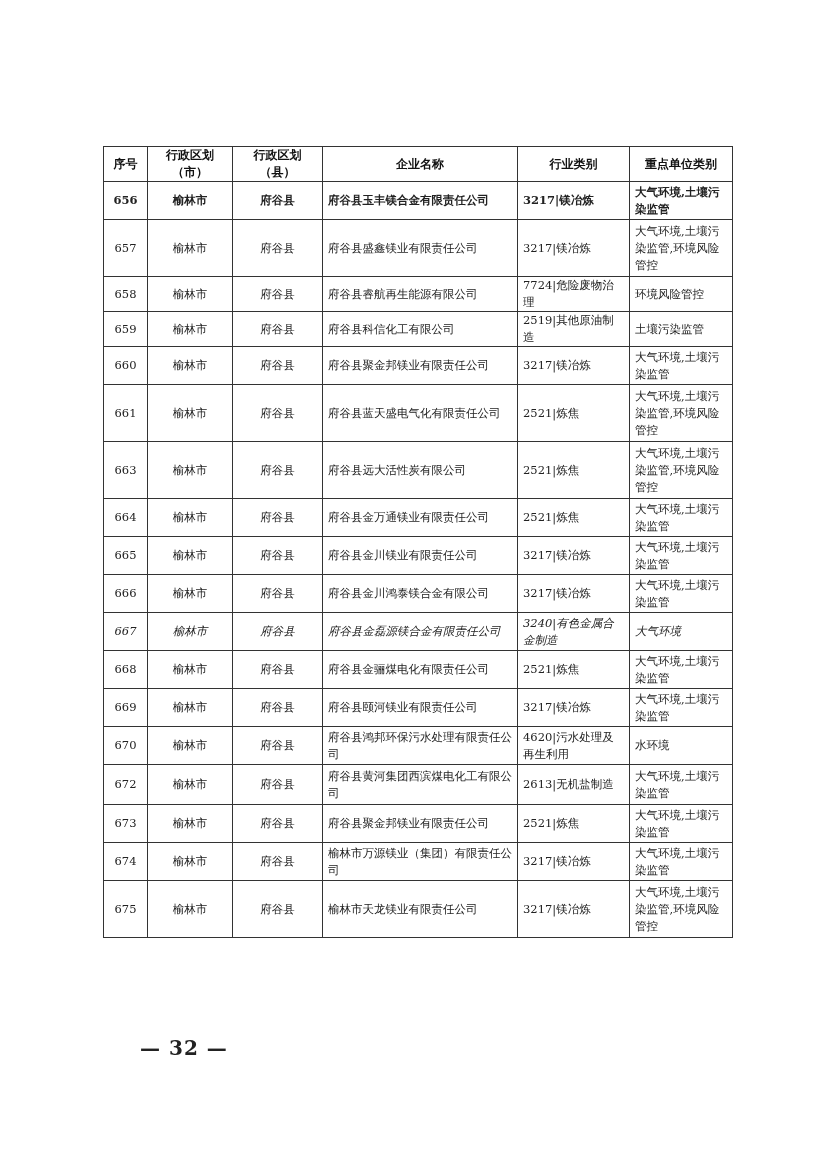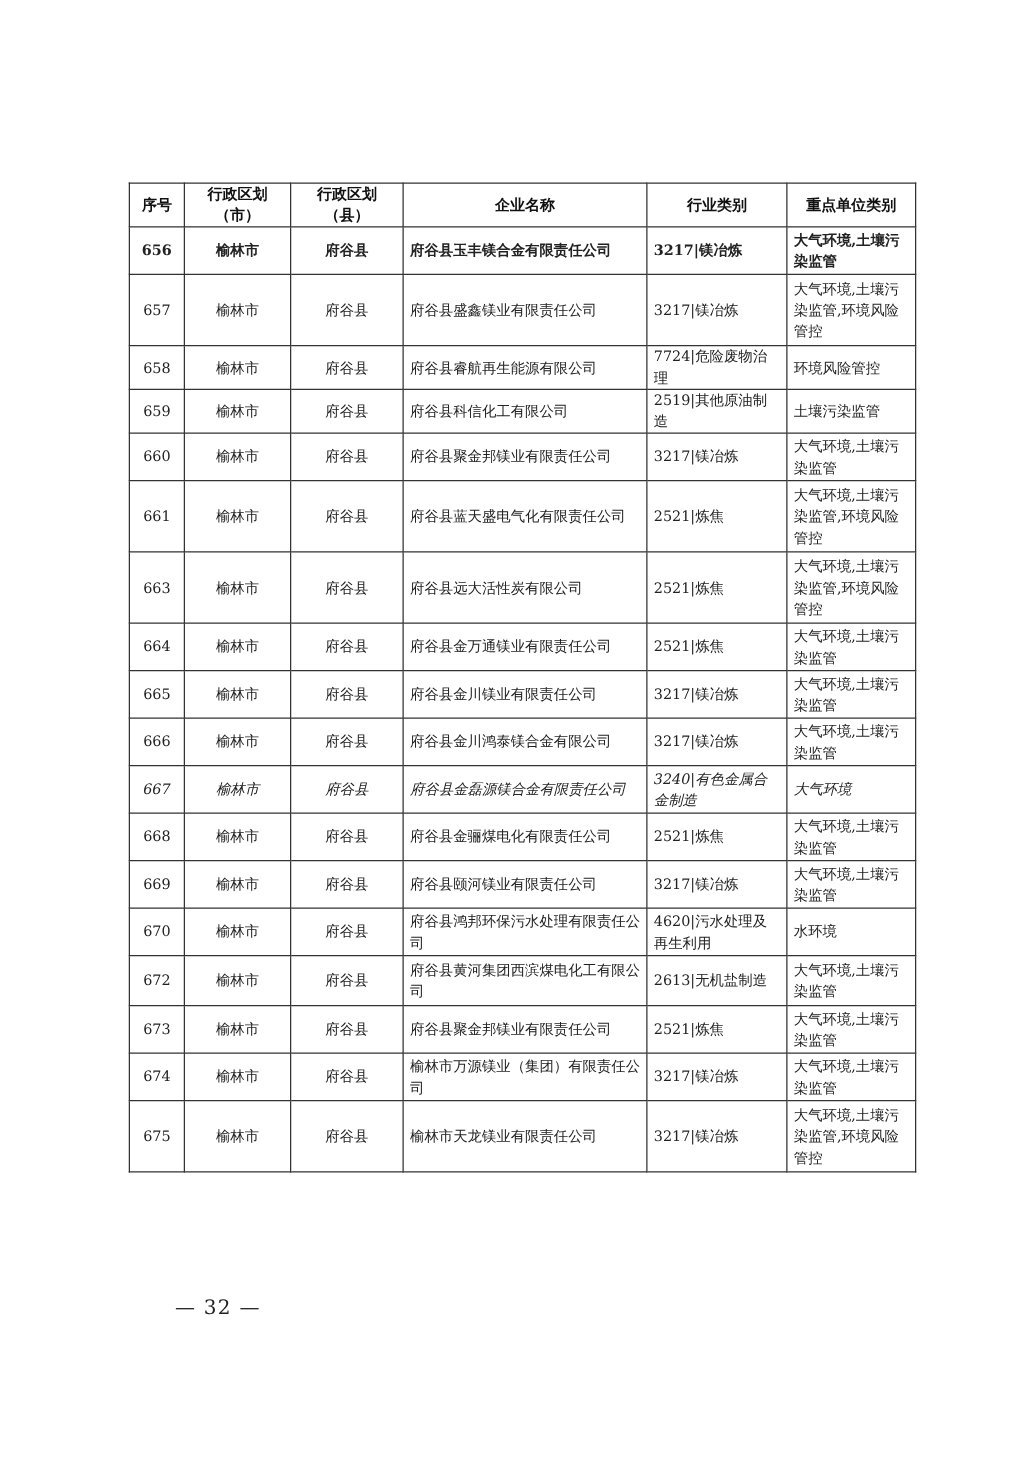--- a/index.html
+++ b/index.html
@@ -11,22 +11,22 @@
     font-size: 11.5px; line-height: 17px;
   }
   table.doc td, table.doc th {
     border: 1.3px solid #333; padding: 0 5px; vertical-align: middle;
     overflow: hidden;
   }
   table.doc th { font-family: "DejaVu Sans", "Liberation Sans", sans-serif;
                  font-weight: bold; font-size: 12px; text-align: center; line-height: 17px; color:#111; }
   td.c { text-align: center; }
   td.l { text-align: left; }
-  .page-num { position: absolute; left: 140px; top: 1036px; font-size: 16px;
-              font-family: "DejaVu Serif", "Liberation Serif", serif; color:#222; letter-spacing: 1px; }
+  .page-num { position: absolute; left: 140px; top: 1036px; font-size: 20px;
+              font-family: "DejaVu Serif", "Liberation Serif", serif; color:#222; letter-spacing: 1px; font-weight: bold; }
 </style>
 </head>
 <body>
 
 <table class="doc">
   <colgroup>
     <col style="width:44px">
     <col style="width:85px">
     <col style="width:90px">
     <col style="width:195px">

